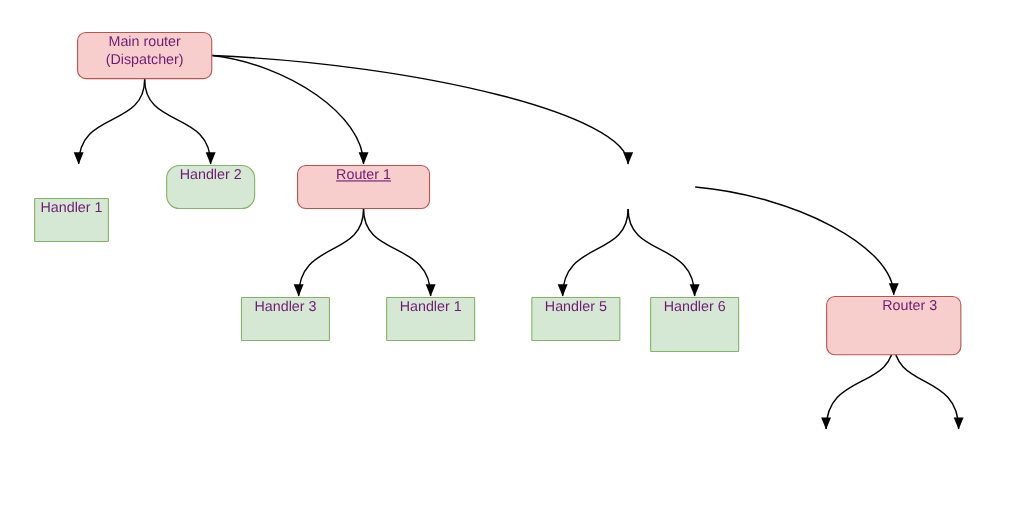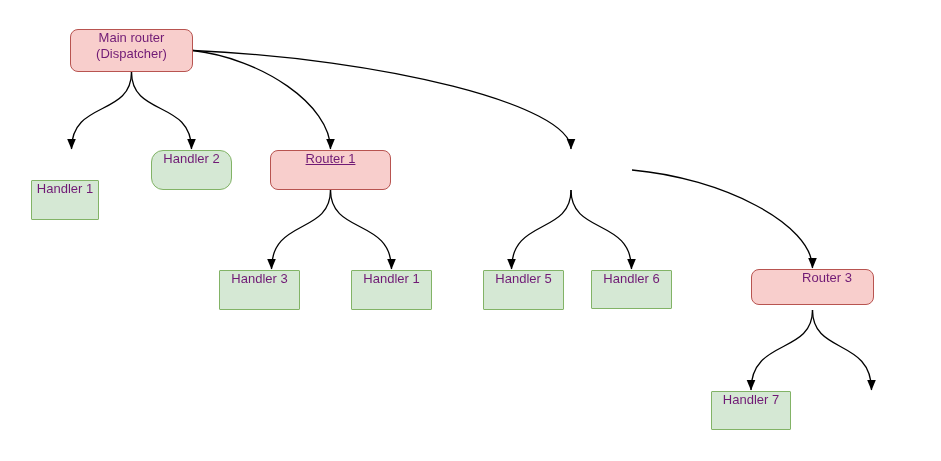--- a/index.html
+++ b/index.html
@@ -90,22 +90,19 @@
     </div>
     <div class="node handler" style="left: 219px; top: 270px; width: 81px; height: 40px;">
       <span class="label">Handler 3</span>
     </div>
     <div class="node handler" style="left: 351px; top: 270px; width: 81px; height: 40px;">
       <span class="label">Handler 1</span>
     </div>
     <div class="node handler" style="left: 471px; top: 270px; width: 81px; height: 40px; margin-left: 12px;">
       <span class="label">Handler 5</span>
     </div>
-    <div class="node handler" style="left: 591px; top: 270px; width: 81px; height: 39px;">
+    <div class="node handler" style="left: 591px; top: 270px; width: 81px; height: 50px;">
       <span class="label">Handler 6</span>
     </div>
-    <div class="node router" style="left: 751px; top: 269px; width: 123px; height: 36px; padding-left: 29px;">
+    <div class="node router" style="left: 751px; top: 269px; width: 123px; height: 54px; padding-left: 29px;">
       <span class="label">Router 3</span>
-    </div>
-    <div class="node handler" style="left: 711px; top: 391px; width: 80px; height: 39px;">
-      <span class="label">Handler 7</span>
     </div>
   </div>
 
 </body></html>

